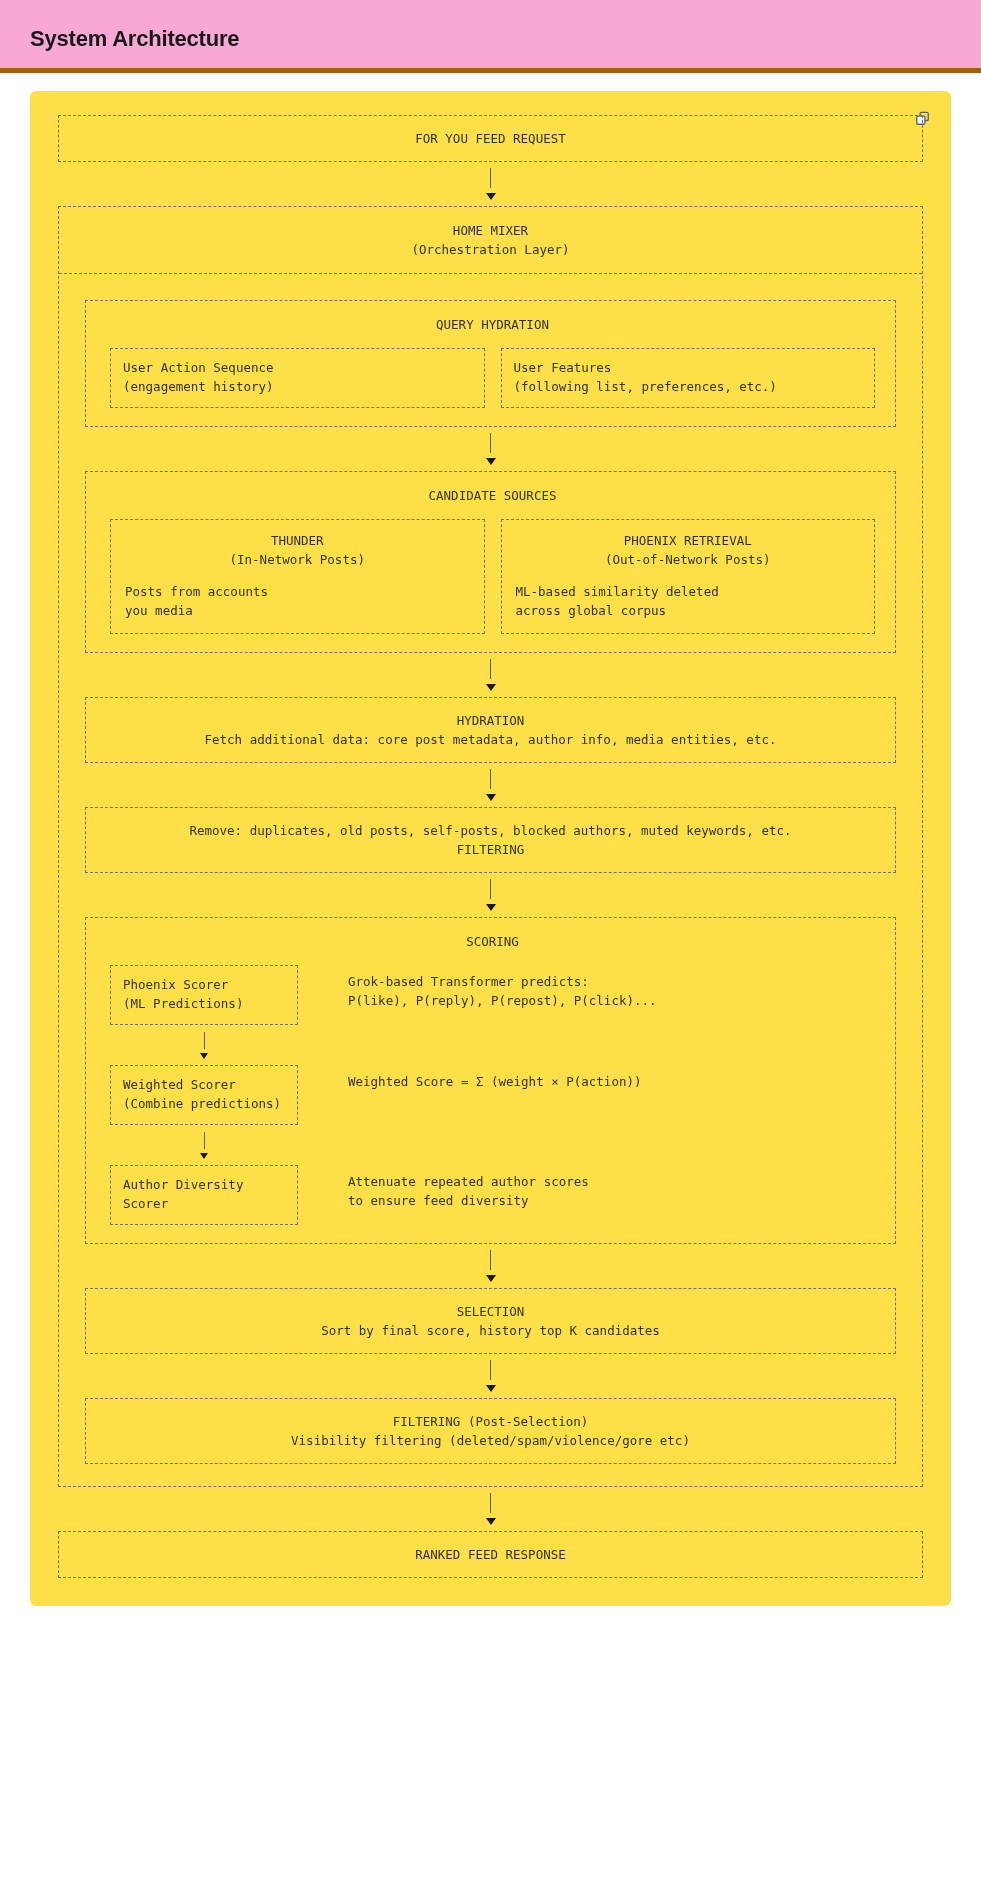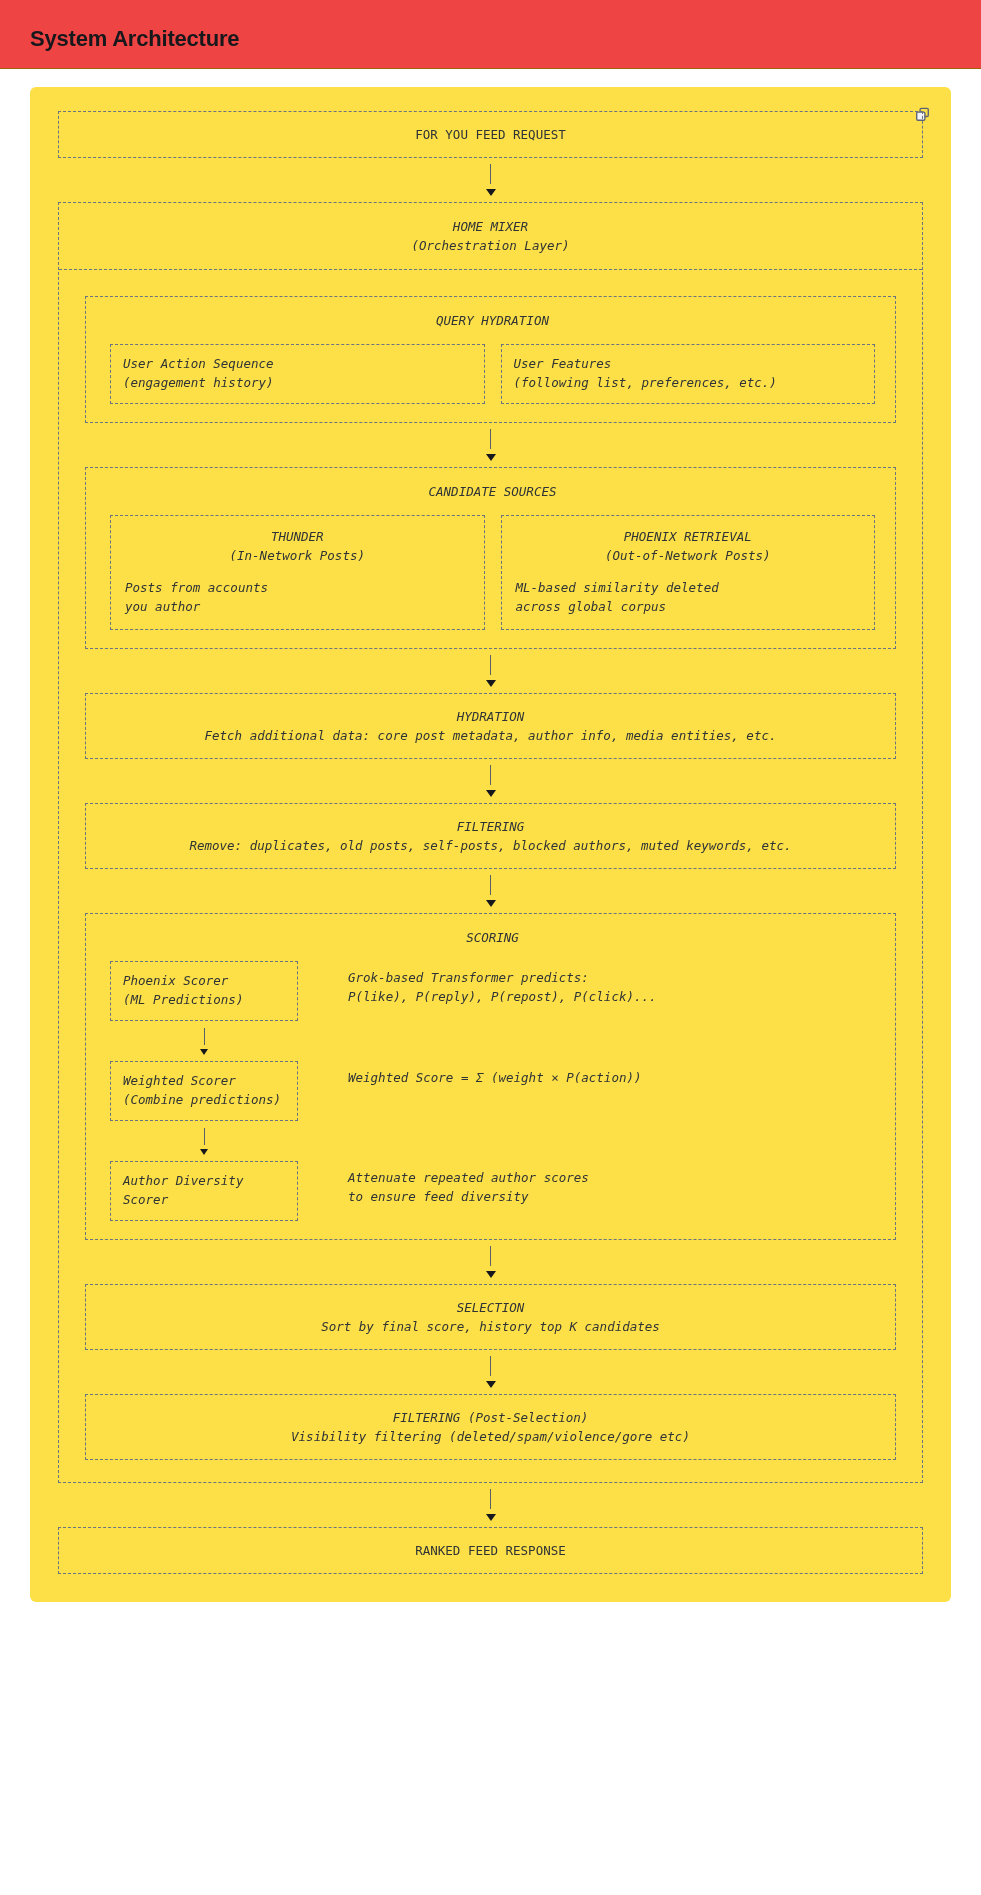--- a/index.html
+++ b/index.html
@@ -11,22 +11,22 @@
   }
   body {
     width: 981px;
     min-height: 1895px;
     position: relative;
   }
 
   
   .page-header {
     padding: 26px 30px 16px 30px;
-    border-bottom: 1px solid #a16207;
-    background: #ef4444;
+    border-bottom: 5px solid #a16207;
+    background: #f9a8d4;
   }
   .page-title {
     font-size: 22px;
     font-weight: 700;
     color: #16181c;
     letter-spacing: -0.2px;
     line-height: 1.2;
   }
 
   
@@ -91,21 +91,20 @@
   }
 
   
   .band {
     padding: 13px 14px;
   }
 
   .mixer {
     margin-top: 0;
     padding: 0;
-    font-style: italic;
   }
   .mixer-head {
     padding: 14px 10px 14px 10px;
     border-bottom: 1px dashed #6b7280;
   }
   .mixer-body {
     padding: 26px 26px 22px 26px;
   }
 
   .group {
@@ -225,21 +224,21 @@
 
       <div class="group">
         <div class="lbl lbl-c group-title">CANDIDATE SOURCES</div>
         <div class="two-col">
           <div class="cell">
             <div class="subbox tall">
               <div class="lbl lbl-c">THUNDER</div>
               <div class="lbl lbl-c">(In-Network Posts)</div>
               <div class="blank-line"></div>
               <div class="lbl lbl-l">Posts from accounts</div>
-              <div class="lbl lbl-l">you author</div>
+              <div class="lbl lbl-l">you media</div>
             </div>
           </div>
           <div class="cell">
             <div class="subbox tall">
               <div class="lbl lbl-c">PHOENIX RETRIEVAL</div>
               <div class="lbl lbl-c">(Out-of-Network Posts)</div>
               <div class="blank-line"></div>
               <div class="lbl lbl-l">ML-based similarity deleted</div>
               <div class="lbl lbl-l">across global corpus</div>
             </div>
@@ -256,22 +255,22 @@
         <div class="lbl lbl-c">HYDRATION</div>
         <div class="lbl lbl-c">Fetch additional data: core post metadata, author info, media entities, etc.</div>
       </div>
 
       <div class="connector">
         <div class="stem"></div>
         <div class="head"></div>
       </div>
 
       <div class="box band">
+        <div class="lbl lbl-c">Remove: duplicates, old posts, self-posts, blocked authors, muted keywords, etc.</div>
         <div class="lbl lbl-c">FILTERING</div>
-        <div class="lbl lbl-c">Remove: duplicates, old posts, self-posts, blocked authors, muted keywords, etc.</div>
       </div>
 
       <div class="connector">
         <div class="stem"></div>
         <div class="head"></div>
       </div>
 
       <div class="group">
         <div class="lbl lbl-c group-title">SCORING</div>
 

